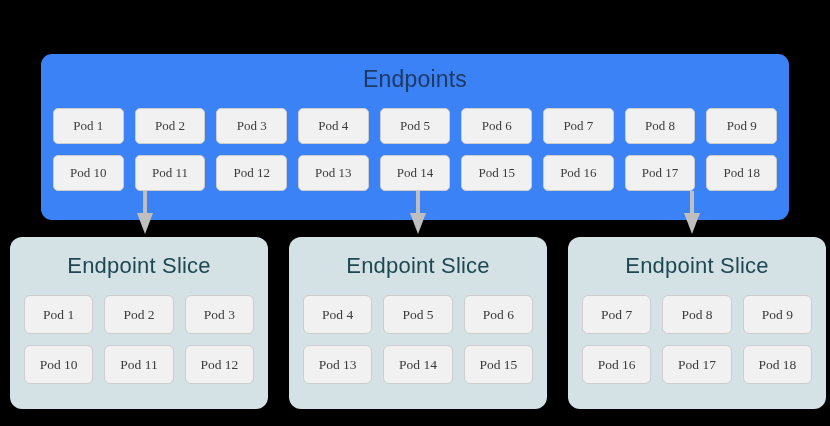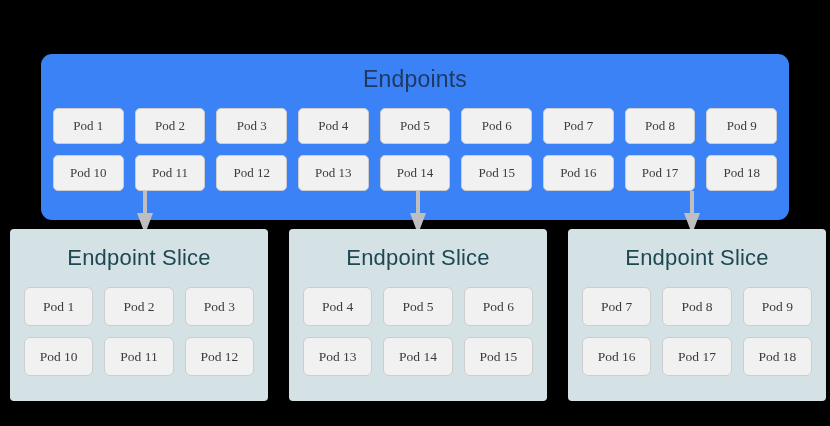--- a/index.html
+++ b/index.html
@@ -78,25 +78,25 @@
   .arrow {
     position: absolute;
     width: 22px;
     height: 44px;
   }
   .arrow svg { display: block; }
 
   
   .slice-box {
     position: absolute;
-    top: 229px;
+    top: 237px;
     width: 258px;
     height: 172px;
     background: #d5e2e5;
-    border-radius: 4px;
+    border-radius: 12px;
     padding-left: 20px;
   }
   .slice-box.s1 { left: 10px; }
   .slice-box.s2 { left: 289px; }
   .slice-box.s3 { left: 568px; }
 
   .slice-title {
     position: absolute;
     top: 16px;
     left: 0;

